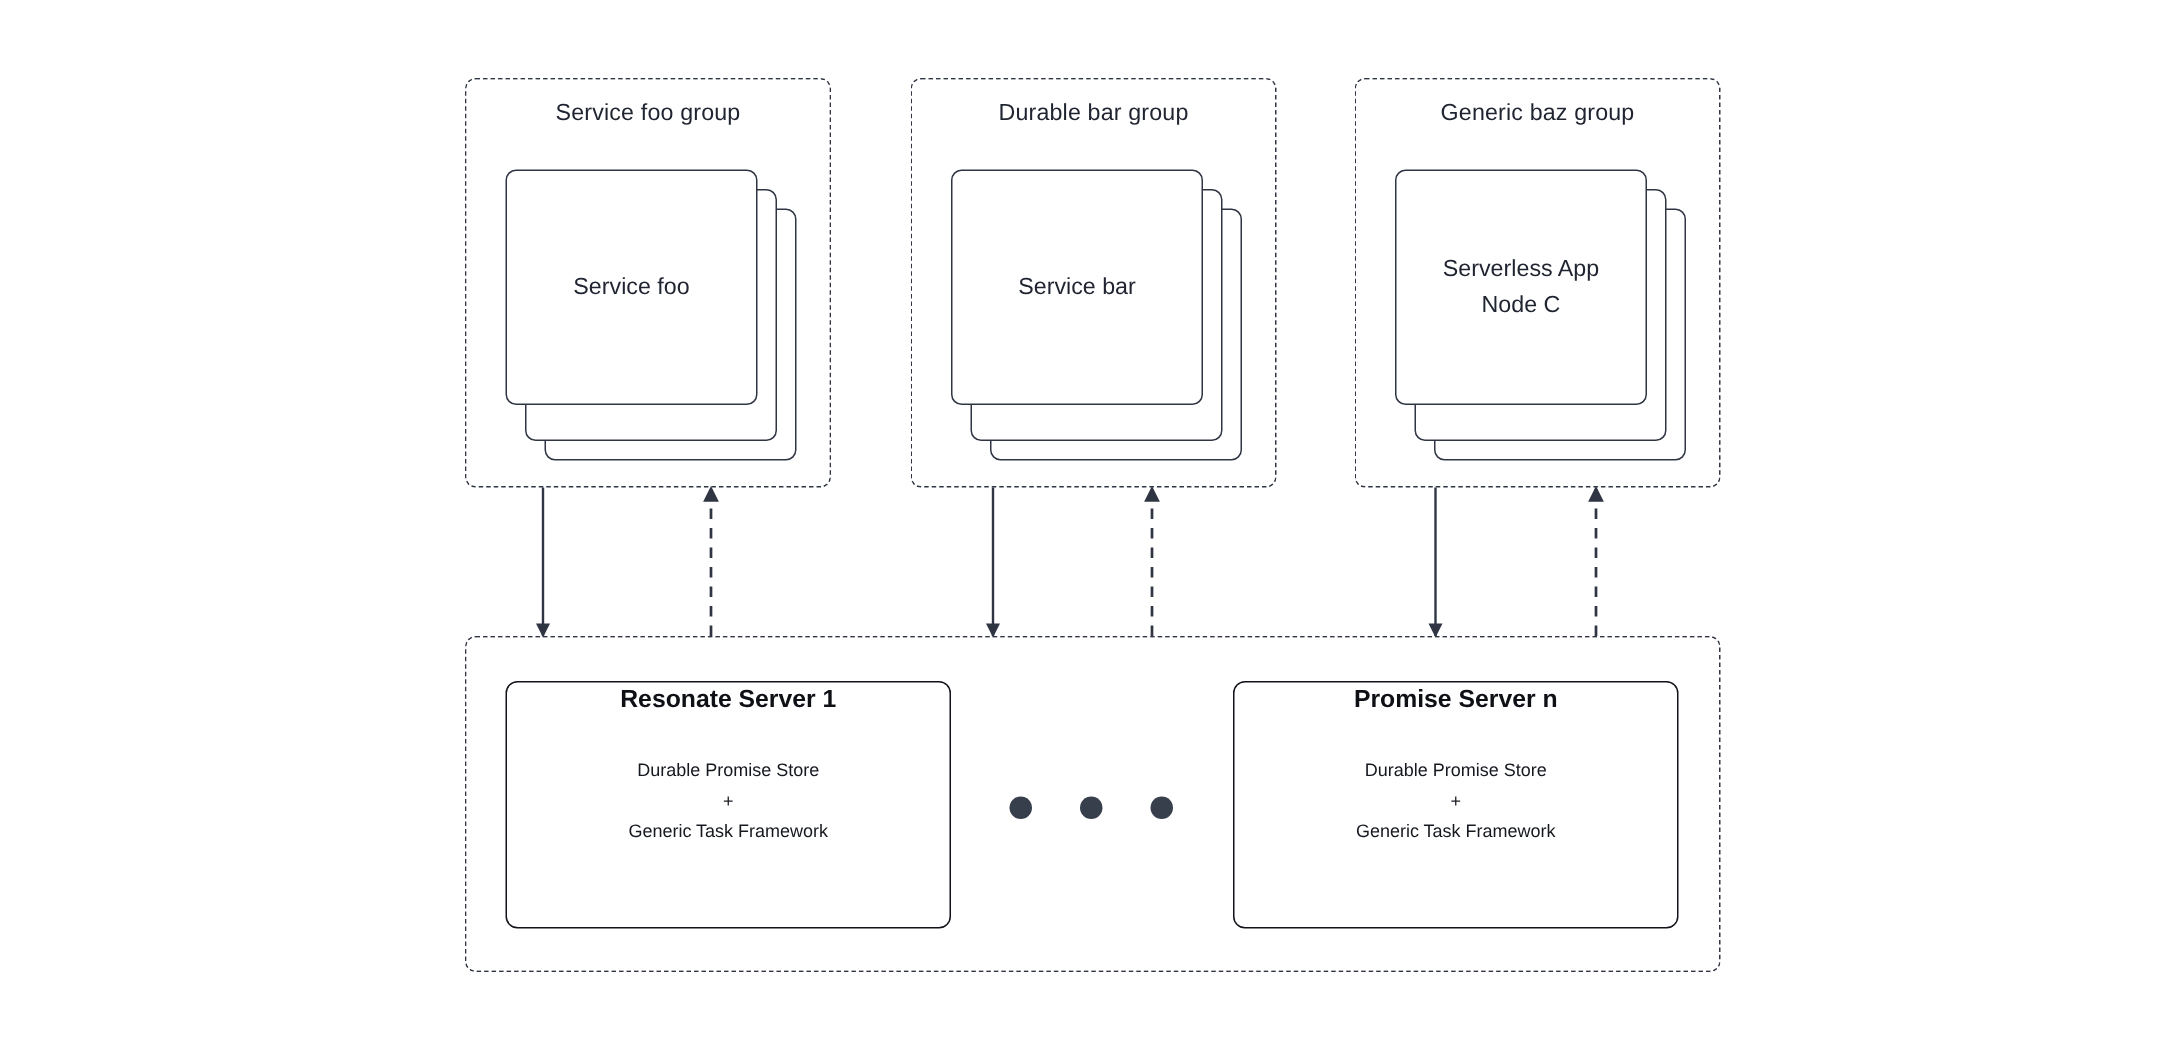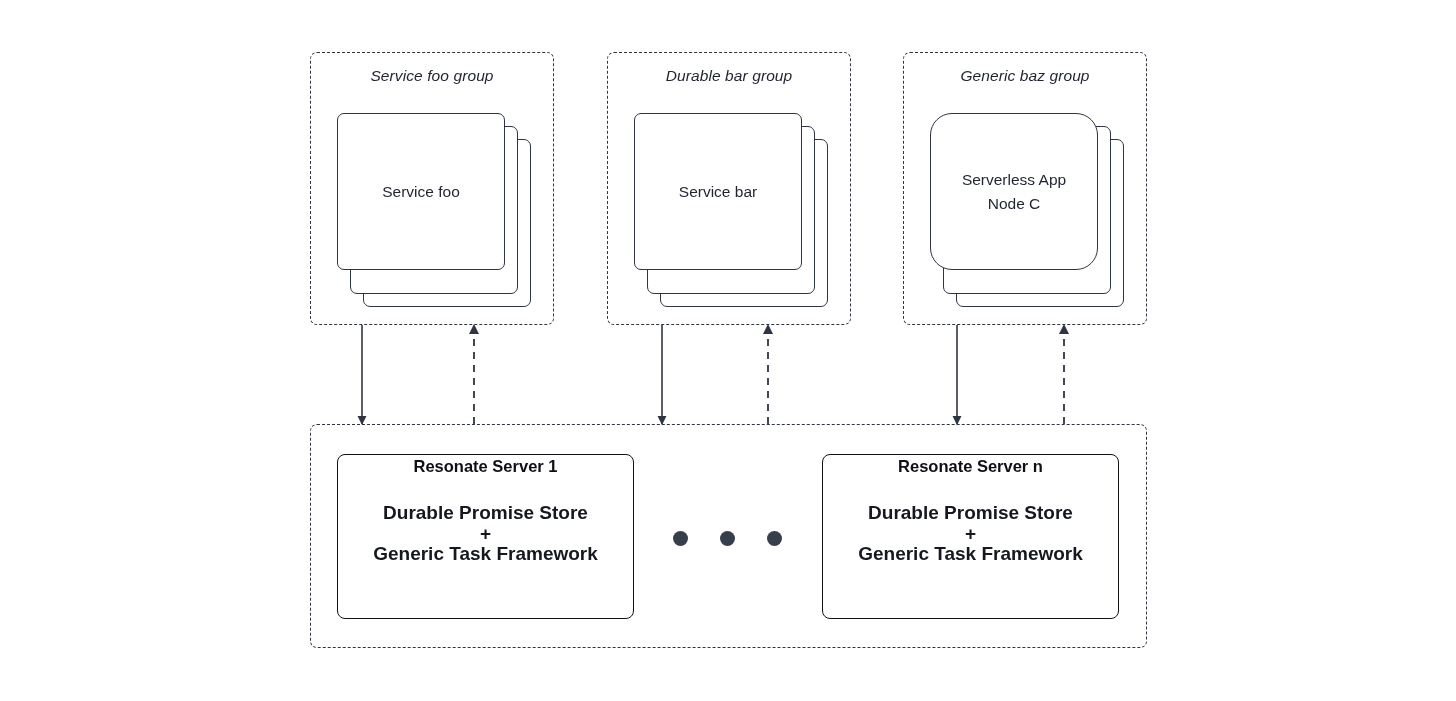--- a/index.html
+++ b/index.html
@@ -31,21 +31,20 @@
   .group-label {
     position: absolute;
     top: 13px;
     left: 0;
     width: 100%;
     text-align: center;
     font-size: 15.5px;
     line-height: 19px;
     color: #1f2430;
     letter-spacing: 0.1px;
-    font-style: italic;
   }
 
   
   .stack {
     position: absolute;
   }
   .card {
     position: absolute;
     box-sizing: border-box;
     background: #ffffff;
@@ -88,25 +87,24 @@
     justify-content: flex-start;
   }
   .server-title {
     font-size: 16.5px;
     font-weight: bold;
     color: #0e1015;
     line-height: 22px;
     margin-bottom: 26px;
   }
   .server-sub {
-    font-size: 19px;
+    font-size: 12px;
     line-height: 20.5px;
     text-align: center;
     color: #15181f;
-    font-weight: bold;
   }
   .server-sub .plus { display: block; }
 
   .dots {
     position: absolute;
     display: flex;
     align-items: center;
   }
   .dot {
     width: 15px;
@@ -142,21 +140,21 @@
       <span class="card-text">Service bar</span>
     </div>
   </div>
 
   <div class="group-box" style="left:903px; top:52px; width:244px; height:273px;">
     <div class="group-label">Generic baz group</div>
   </div>
   <div class="stack" style="left:930px; top:113px; width:195px; height:195px;">
     <div class="card card-back2" style="width:168px; height:168px;"></div>
     <div class="card card-back1" style="width:168px; height:168px;"></div>
-    <div class="card card-front" style="width:168px; height:157px;border-radius:22px;">
+    <div class="card card-front" style="width:168px; height:157px;">
       <span class="card-text">Serverless App
 Node C</span>
     </div>
   </div>
 
   <svg class="conn" style="left:0; top:0;" width="1456" height="701">
     <defs>
       <marker id="arrow-solid" viewBox="0 0 12 12" refX="9" refY="6" markerWidth="7" markerHeight="7" orient="auto-start-reverse">
         <path d="M 0 1 L 10 6 L 0 11 z" fill="#2f3542"></path>
       </marker>
@@ -189,21 +187,21 @@
     </div>
   </div>
 
   <div class="dots" style="left:673px; top:531px;">
     <span class="dot"></span>
     <span class="dot"></span>
     <span class="dot"></span>
   </div>
 
   <div class="server-box" style="left:822px; top:454px; width:297px; height:165px;">
-    <div class="server-title">Resonate Server n</div>
+    <div class="server-title">Promise Server n</div>
     <div class="server-sub">
       <span>Durable Promise Store</span>
       <span class="plus">+</span>
       <span>Generic Task Framework</span>
     </div>
   </div>
 
 </div>
 
 </body></html>

